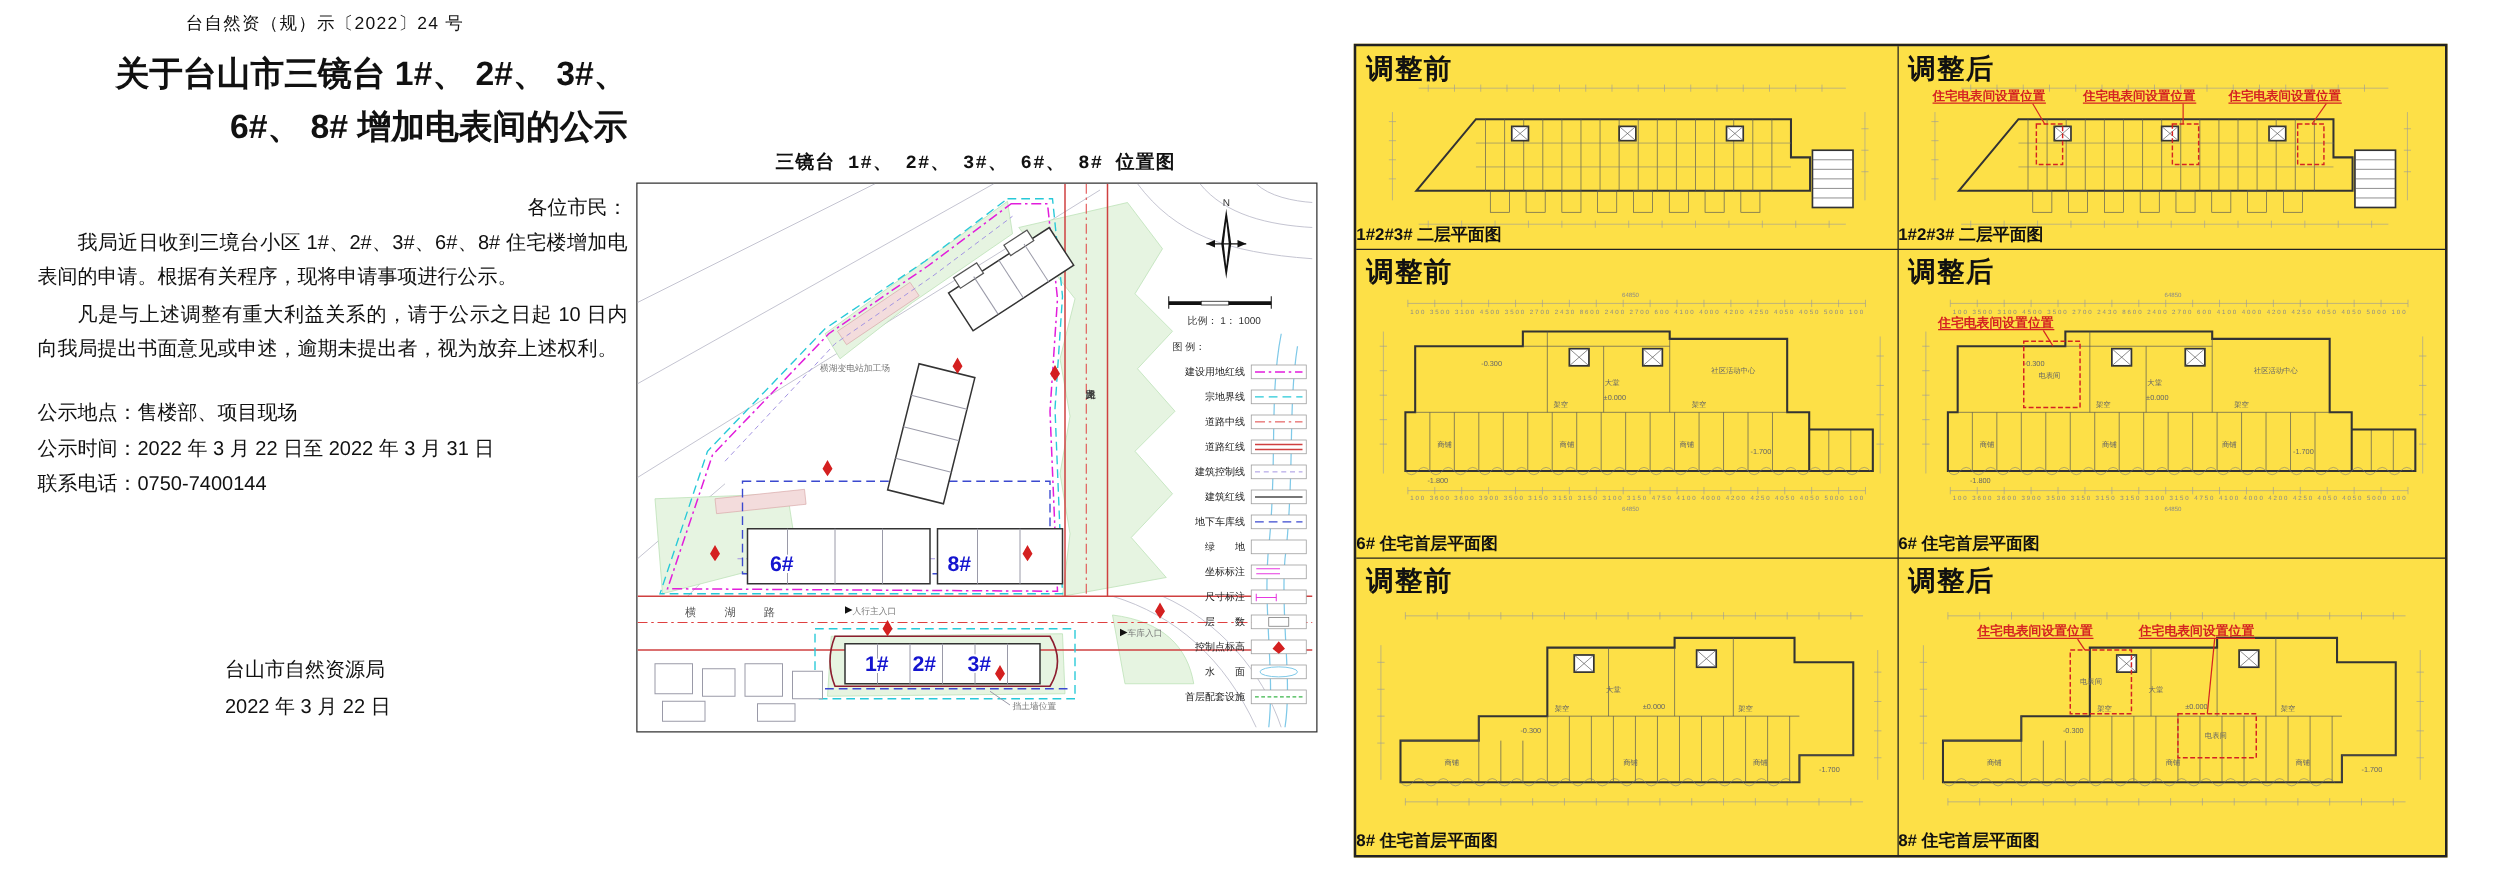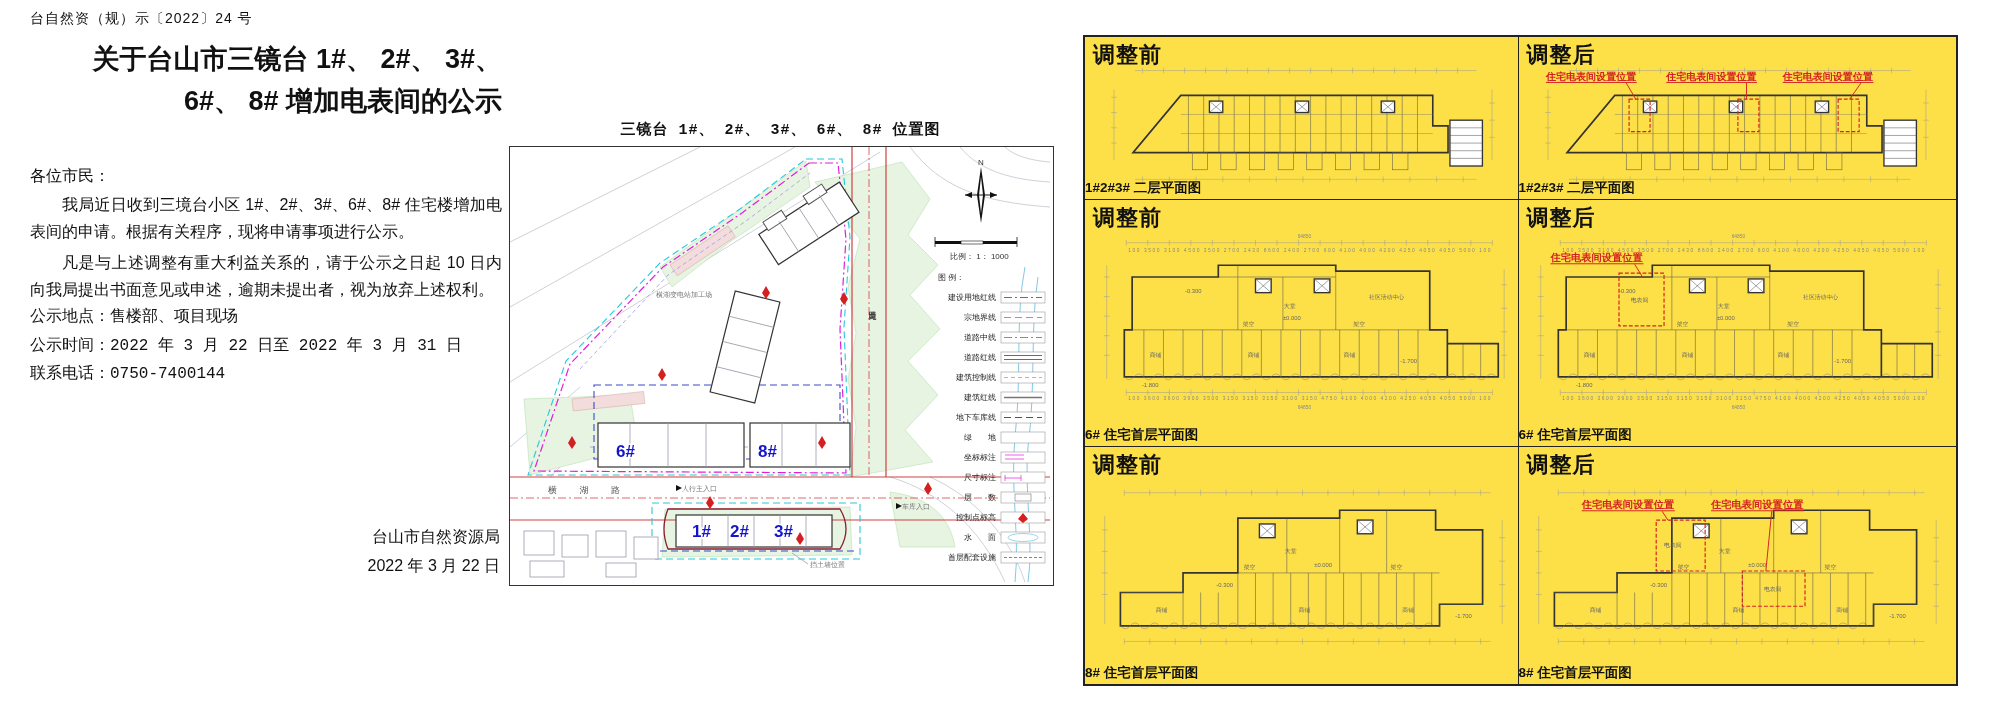--- a/index.html
+++ b/index.html
@@ -1,25 +1,25 @@
 <!DOCTYPE html>
 <html><head>
 <meta charset="utf-8">
 <style>
   html,body{margin:0;padding:0;background:#fff;}
   .page{position:relative;width:2000px;height:705px;background:#fff;overflow:hidden;
         font-family:"Liberation Sans","DejaVu Sans",sans-serif;color:#111;}
   
   .notice{position:absolute;left:30px;top:10px;width:472px;}
-  .doc-number{text-align:left;font-size:14px;letter-spacing:1px;padding-right:12px;}
+  .doc-number{text-align:center;font-size:14px;letter-spacing:1px;padding-right:12px;}
   .title{margin-top:10px;font-size:27px;font-weight:bold;text-align:right;line-height:42px;}
-  .salutation{margin-top:44px;font-size:16px;}
+  .salutation{margin-top:34px;font-size:16px;text-align:right;}
   .para{margin:4px 0 0 0;font-size:16px;line-height:27px;text-indent:2em;text-align:justify;}
-  .info{font-size:16px;line-height:28.5px;font-family:Liberation Mono, monospace;}
-  .signature{position:absolute;left:180px;top:522px;width:320px;text-align:right;
+  .info{margin-top:24px;font-size:16px;line-height:28.5px;}
+  .signature{position:absolute;left:180px;top:522px;width:320px;text-align:left;
              font-size:16px;line-height:29px;}
   
   .map-title{position:absolute;left:509px;top:120px;width:543px;text-align:center;
              font-size:15px;font-weight:bold;letter-spacing:1px;font-family:Liberation Mono, monospace;}
   .map-box{position:absolute;left:509px;top:146px;width:543px;height:438px;
            border:1.5px solid #333;background:#fff;}
   .map-box svg{display:block;}
   
   .ln-gray{stroke:#bcbcca;stroke-width:.7;fill:none;}
   .ln-gray2{stroke:#9a9aa8;stroke-width:.8;fill:none;}

